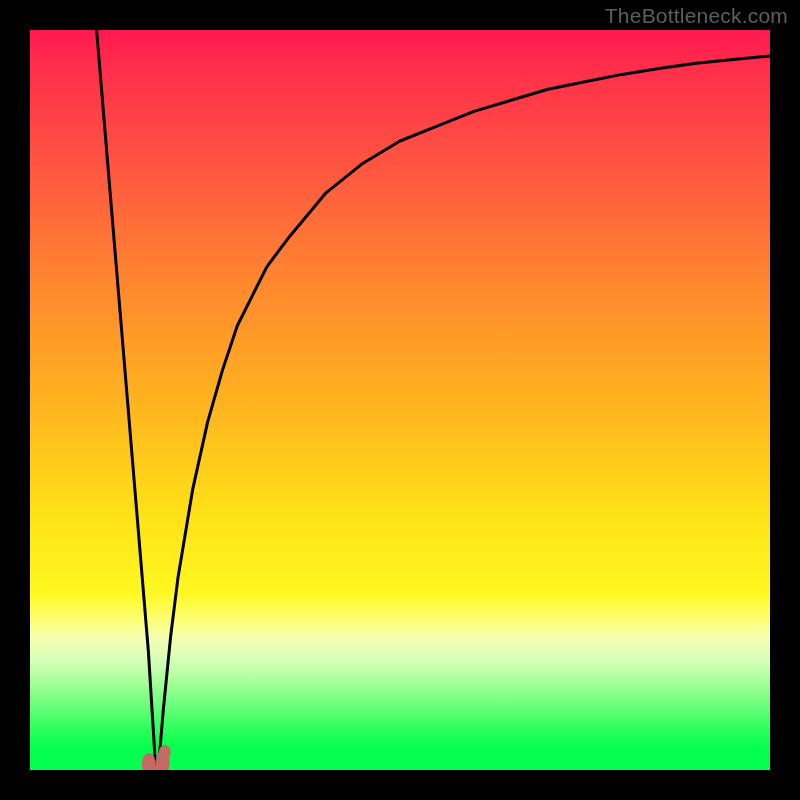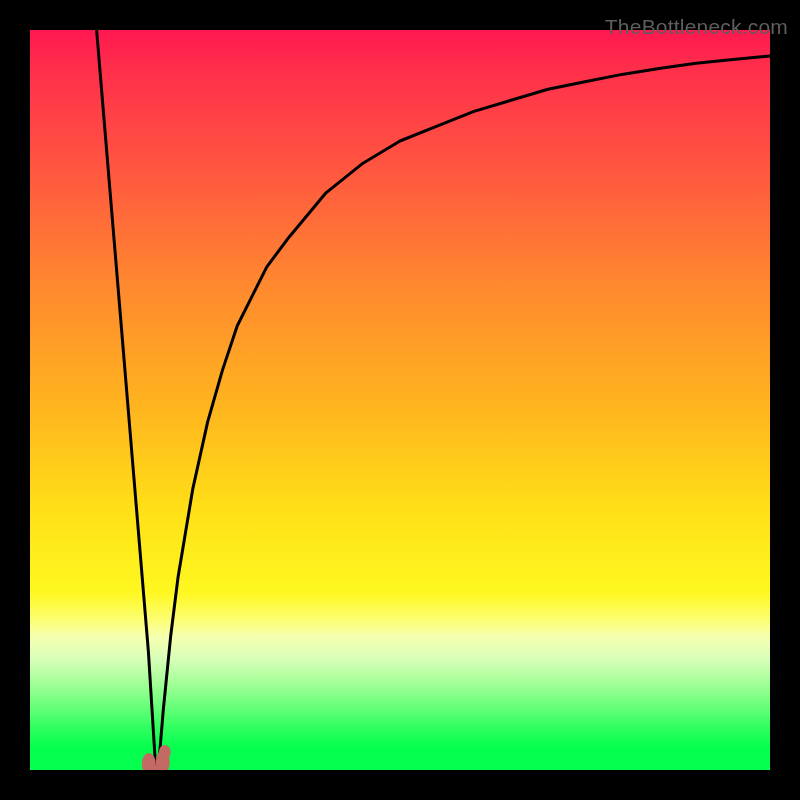--- a/index.html
+++ b/index.html
@@ -46,21 +46,21 @@
       #04ff4e 97%,
       #04ff4e 100%
     );
   }
   svg.curves {
     position: absolute;
     inset: 0;
   }
   .watermark {
     position: absolute;
-    top: 15px;
+    top: 4px;
     right: 12px;
     color: #5e5e5e;
     font-size: 21px;
     font-weight: 400;
     letter-spacing: 0.2px;
     font-family: Arial, Helvetica, sans-serif;
   }
 </style>
 </head>
 <body>

